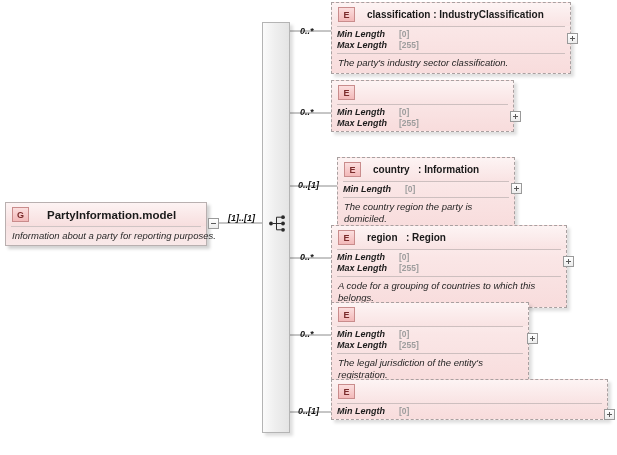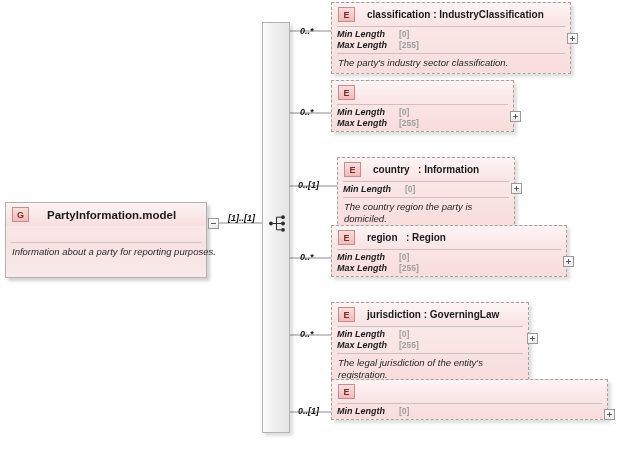--- a/index.html
+++ b/index.html
@@ -64,21 +64,21 @@
   }
   .model-title {
     margin-left: 18px;
     font-size: 11.5px;
     font-weight: bold;
     color: #1a1a1a;
     white-space: nowrap;
   }
   .model-doc {
     border-top: 1px solid #cfc4c4;
-    margin: 16px 5px;
+    margin: 0 5px;
     padding: 3px 1px 4px 1px;
     font-size: 9.5px;
     font-style: italic;
     color: #2a2a2a;
     white-space: nowrap;
   }
 
   
   .toggle {
     position: absolute;
@@ -302,29 +302,29 @@
     <div class="elem-facets">
       <div class="facet-row">
         <span class="facet-label">Min Length</span>
         <span class="facet-value">[0]</span>
       </div>
       <div class="facet-row">
         <span class="facet-label">Max Length</span>
         <span class="facet-value">[255]</span>
       </div>
     </div>
+    <div class="elem-doc">A code for a grouping of countries to which this belongs.</div>
   </div>
   <div class="toggle plus" style="left:563px; top:256px;"></div>
 
   <div class="occ" style="left:300px; top:329px;">0..*</div>
 
   <div class="elem" style="left:331px; top:302px; width:198px;">
     <div class="elem-head">
       <span class="badge">E</span>
-      <span class="elem-name"><span>jurisdiction</span>&nbsp;<span>:</span>&nbsp;<span>GoverningLaw</span></span>
     </div>
     <div class="elem-facets">
       <div class="facet-row">
         <span class="facet-label">Min Length</span>
         <span class="facet-value">[0]</span>
       </div>
       <div class="facet-row">
         <span class="facet-label">Max Length</span>
         <span class="facet-value">[255]</span>
       </div>

